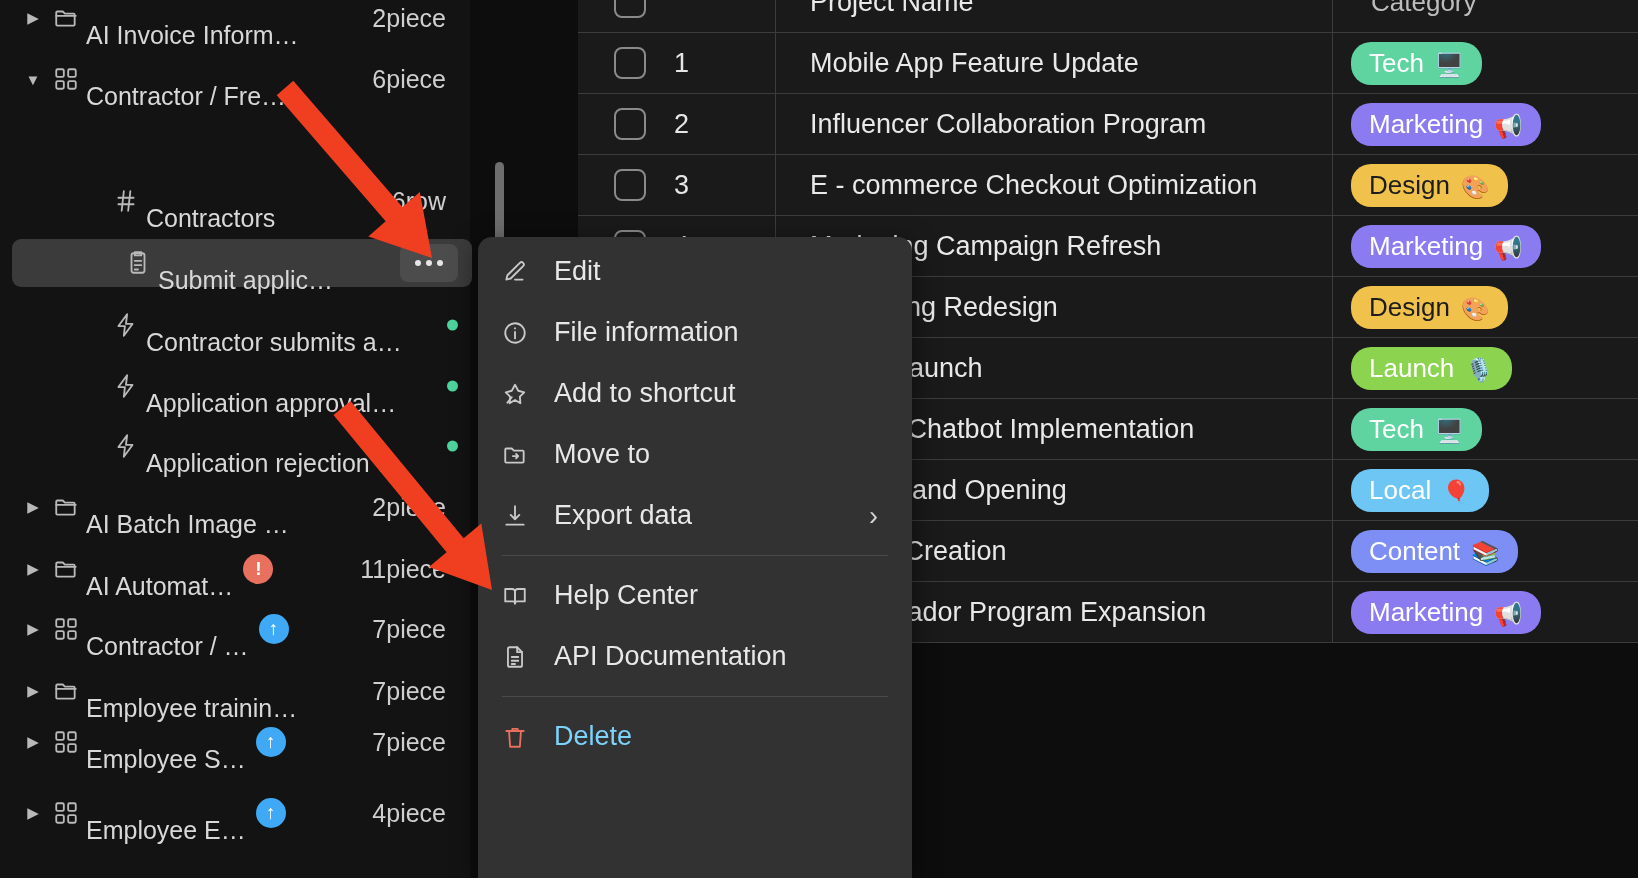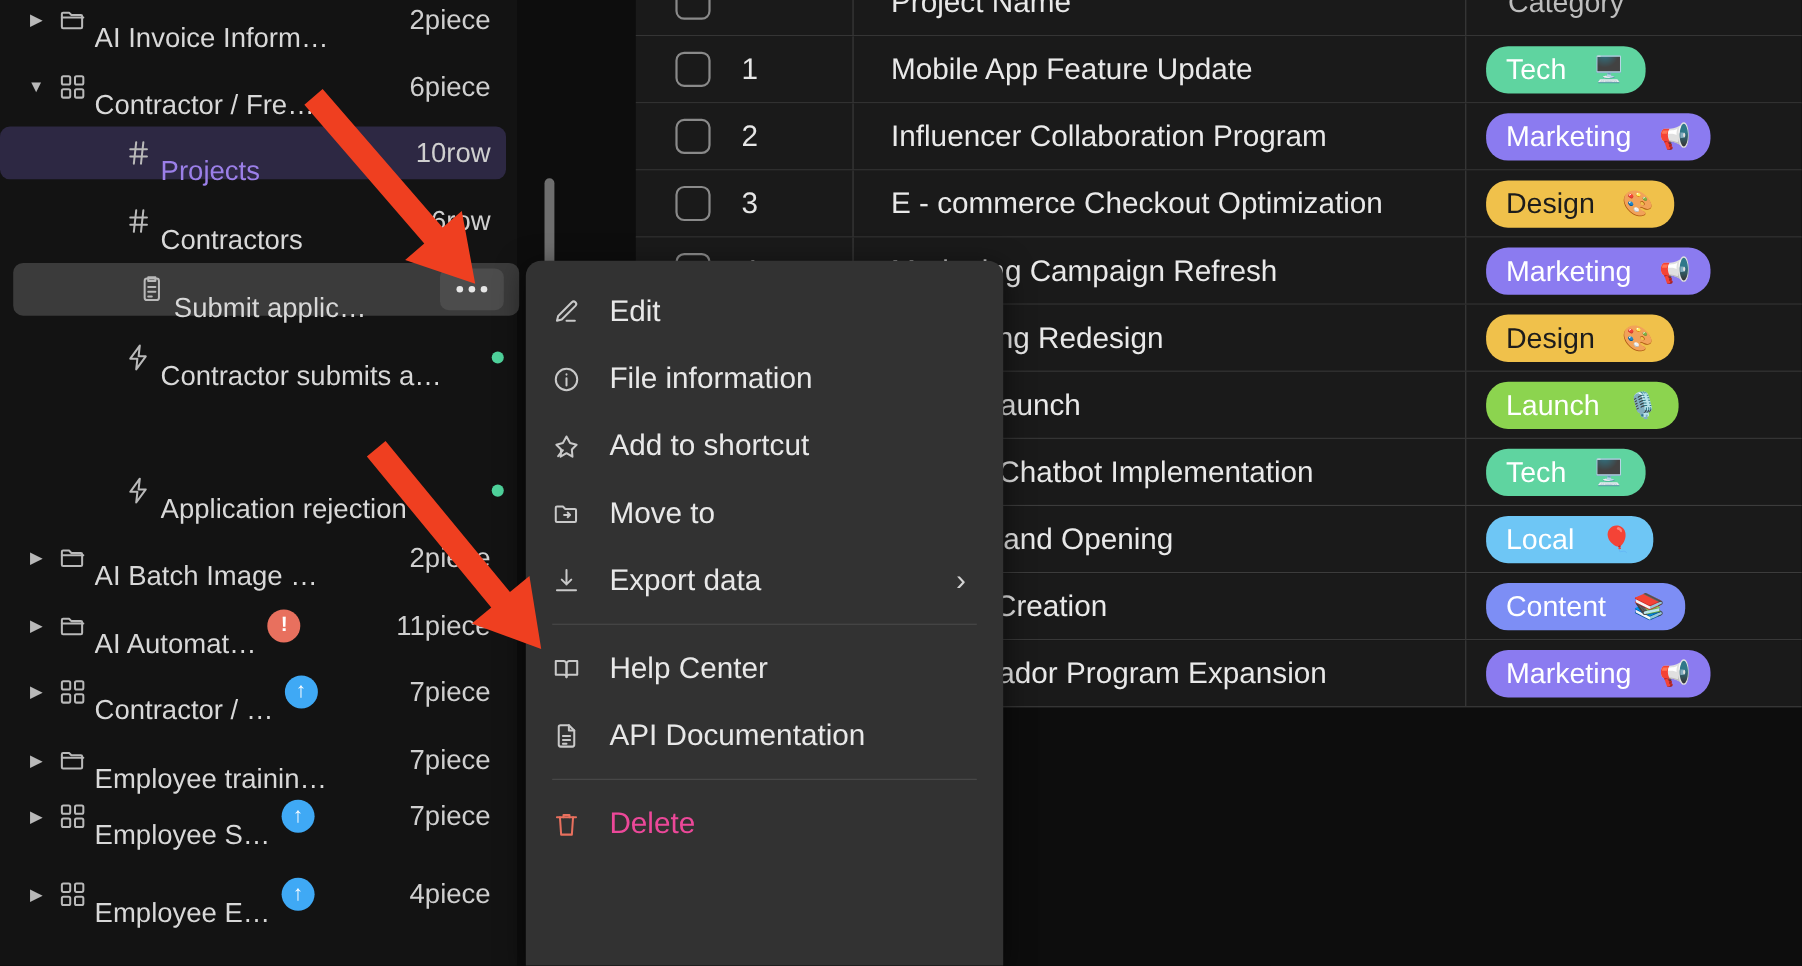--- a/index.html
+++ b/index.html
@@ -89,42 +89,42 @@
   .numtxt { color: #e6e6e6; font-size: 27px; }
   .c-name {
     flex: 1 1 auto; display: flex; align-items: center; padding-left: 34px;
     border-right: 1px solid #3c3c3c; color: #e9e9e9; font-size: 27px;
     white-space: nowrap; overflow: hidden;
   }
   .c-cat {
     width: 305px; flex: 0 0 305px; display: flex; align-items: center; padding-left: 18px;
   }
   .tag {
-    display: inline-flex; align-items: center; gap: 25px;
+    display: inline-flex; align-items: flex-end; gap: 11px;
     padding: 6px 18px; border-radius: 20px; font-size: 26px; color: #fff;
   }
   .tag.dark { color: #1c1c1c; }
   .tag .emo { font-size: 23px; }
 
   
   #ctx {
     position: absolute; left: 478px; top: 237px; width: 434px; height: 641px;
     background: #323232; border-radius: 14px 14px 0 0;
-    padding-top: 16px;
+    padding-top: 4px;
     box-shadow: 0 6px 26px rgba(0,0,0,.55);
   }
   .mi {
     display: flex; align-items: center; height: 61px; padding: 0 24px;
     color: #e8e8e8; font-size: 27px; position: relative;
   }
   .mi .micon {
     width: 52px; flex: 0 0 52px; display: flex; align-items: center; color: #c9c9c9;
   }
   .mi .micon svg { display: block; }
-  .mi.danger { color: #ec4899; }
+  .mi.danger { color: #7dd3fc; }
   .mi.danger .micon { color: #e8705e; }
   .mi .chev {
     position: absolute; right: 34px; top: 50%; transform: translateY(-50%);
     color: #d4d4d4; font-size: 27px;
   }
   .msep { height: 1px; background: #4a4a4a; margin: 9px 24px; }
 
   
   #arrows { position: absolute; inset: 0; pointer-events: none; }
 </style>
@@ -151,30 +151,20 @@
           <svg width="26" height="26" viewBox="0 0 24 24" fill="none" stroke="currentColor" stroke-width="1.7" stroke-linecap="round" stroke-linejoin="round">
             <rect x="3" y="3" width="7" height="7" rx="1.3"></rect>
             <rect x="14" y="3" width="7" height="7" rx="1.3"></rect>
             <rect x="3" y="14" width="7" height="7" rx="1.3"></rect>
             <rect x="14" y="14" width="7" height="7" rx="1.3"></rect>
           </svg>
         </div>
         <div class="tlabel">Contractor / Fre…</div>
         <div class="tcount">6piece</div>
       </div>
-      <div class="tree-row sel" style="top: 115px; left: 0px; width: 460px;">
-        <div class="caret " style="margin-left:80px"></div>
-        <div class="ticon">
-          <svg width="26" height="26" viewBox="0 0 24 24" fill="none" stroke="currentColor" stroke-width="1.7" stroke-linecap="round" stroke-linejoin="round">
-            <path d="M5 9h14M5 15h14M10 3 8 21M16 3l-2 18"></path>
-          </svg>
-        </div>
-        <div class="tlabel">Projects</div>
-        <div class="tcount">10row</div>
-      </div>
       <div class="tree-row" style="top: 177px; left: 0px; width: 460px;">
         <div class="caret " style="margin-left:80px"></div>
         <div class="ticon">
           <svg width="26" height="26" viewBox="0 0 24 24" fill="none" stroke="currentColor" stroke-width="1.7" stroke-linecap="round" stroke-linejoin="round">
             <path d="M5 9h14M5 15h14M10 3 8 21M16 3l-2 18"></path>
           </svg>
         </div>
         <div class="tlabel">Contractors</div>
         <div class="tcount">6row</div>
       </div>
@@ -197,20 +187,30 @@
       <div class="tree-row" style="top: 301px; left: 60px; width: 410px;">
         <div class="caret " style="margin-left:20px"></div>
         <div class="ticon">
           <svg width="26" height="26" viewBox="0 0 24 24" fill="none" stroke="currentColor" stroke-width="1.7" stroke-linecap="round" stroke-linejoin="round">
             <path d="M13 2 5 13h6l-1 9 8-11h-6z"></path>
           </svg>
         </div>
         <div class="tlabel">Contractor submits a…</div>
         <span class="dot"></span>
       </div>
+      <div class="tree-row" style="top: 362px; left: 60px; width: 410px;">
+        <div class="caret " style="margin-left:20px"></div>
+        <div class="ticon">
+          <svg width="26" height="26" viewBox="0 0 24 24" fill="none" stroke="currentColor" stroke-width="1.7" stroke-linecap="round" stroke-linejoin="round">
+            <path d="M13 2 5 13h6l-1 9 8-11h-6z"></path>
+          </svg>
+        </div>
+        <div class="tlabel">Application approval…</div>
+        <span class="dot"></span>
+      </div>
       <div class="tree-row" style="top: 422px; left: 60px; width: 410px;">
         <div class="caret " style="margin-left:20px"></div>
         <div class="ticon">
           <svg width="26" height="26" viewBox="0 0 24 24" fill="none" stroke="currentColor" stroke-width="1.7" stroke-linecap="round" stroke-linejoin="round">
             <path d="M13 2 5 13h6l-1 9 8-11h-6z"></path>
           </svg>
         </div>
         <div class="tlabel">Application rejection …</div>
         <span class="dot"></span>
       </div>

